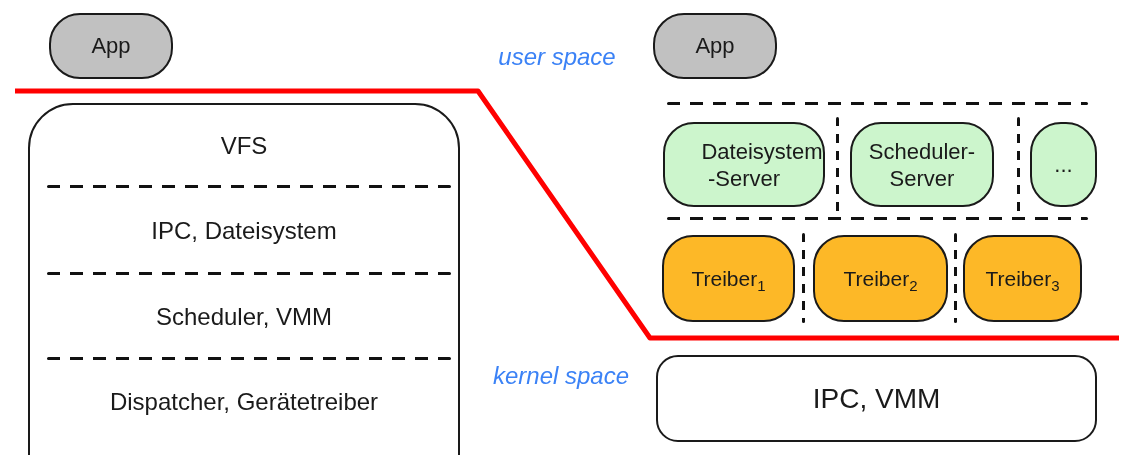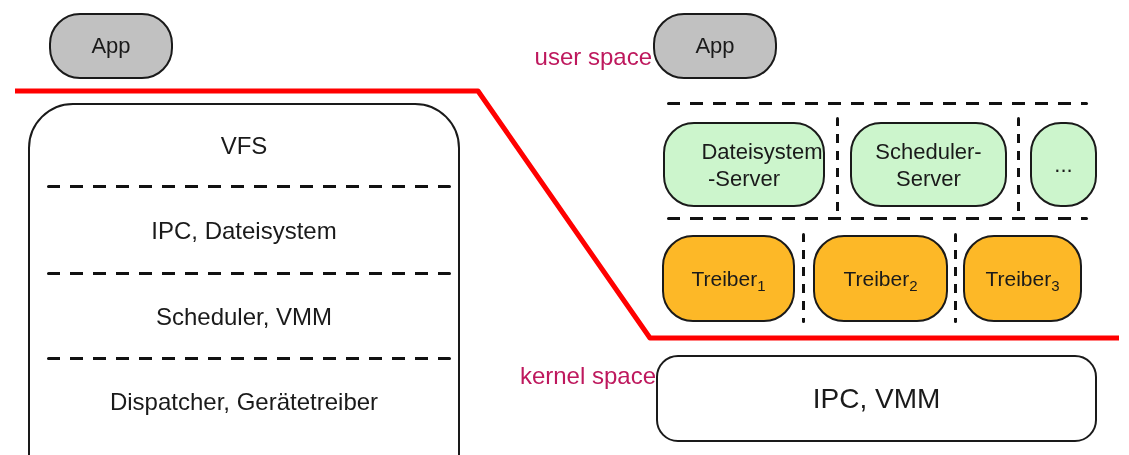--- a/index.html
+++ b/index.html
@@ -55,24 +55,24 @@
     font-size: 22px;
     line-height: 27px;
   }
   .driver-box {
     background: #fdb827;
     border: 2px solid #1a1a1a;
     font-size: 21px;
   }
   .driver-box sub { font-size: 15px; line-height: 0; }
   .space-label {
-    color: #be185d;
+    color: #3b82f6;
+    font-style: italic;
     font-size: 24px;
     white-space: nowrap;
-    justify-content: flex-end;
   }
   svg.overlay {
     position: absolute;
     left: 0; top: 0;
     pointer-events: none;
   }
 </style>
 </head>
 <body>
 
@@ -113,21 +113,21 @@
 
   <div class="abs hdash" style="left:667px; top:102px; width:421px;"></div>
 
   <div class="abs center server-box" style="left:663px; top:122px; width:162px; height:85px;">
     <span>
       <span style="display:block;margin-left:36px;">Dateisystem</span>
       <span style="display:block;">-Server</span>
     </span>
   </div>
   <div class="abs vdash" style="left:836px; top:117px; height:96px;"></div>
-  <div class="abs center server-box" style="left:850px; top:122px; width:157px; height:85px;">
+  <div class="abs center server-box" style="left:850px; top:122px; width:144px; height:85px;">
     <span>
       <span style="display:block;">Scheduler-</span>
       <span style="display:block;">Server</span>
     </span>
   </div>
   <div class="abs vdash" style="left:1017px; top:117px; height:96px;"></div>
   <div class="abs center server-box" style="left:1030px; top:122px; width:67px; height:85px;">
     <span>...</span>
   </div>
 

